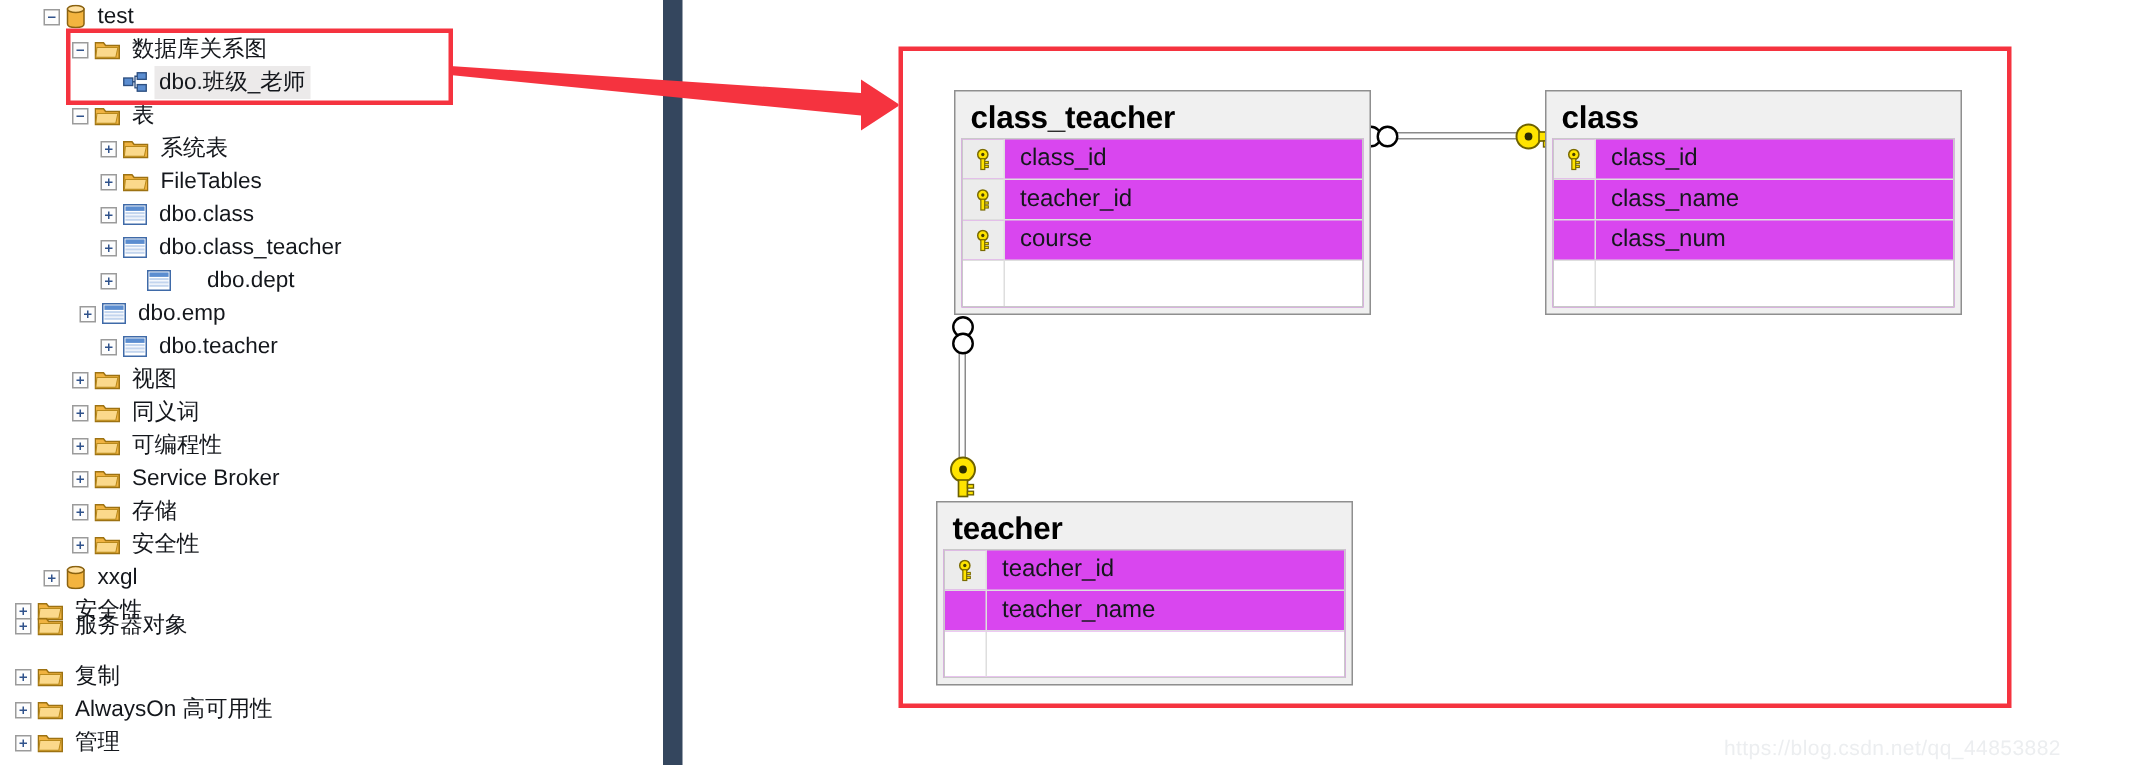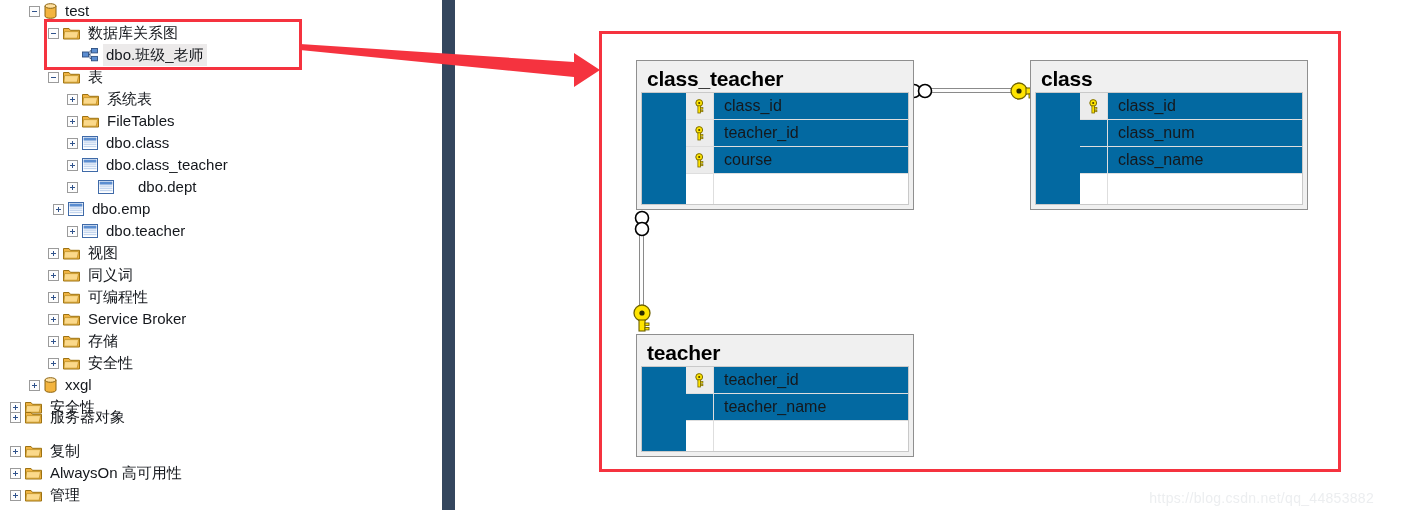--- a/index.html
+++ b/index.html
@@ -103,23 +103,22 @@
   }
   .ent .title {
     font-size: 21px;
     font-weight: bold;
     color: #000000;
     padding: 1px 6px 0 6px;
     line-height: 26px;
     letter-spacing: -0.2px;
   }
   .ent .grid {
-    background: #0369a1;
+    background: #d946ef;
     border: 1px solid #c9c9c9;
-    padding-left: 44px;
   }
   .ent .row {
     display: flex;
     align-items: center;
     height: 27px;
     border-bottom: 1px solid #dedede;
   }
   .ent .row:last-child { border-bottom: none; }
   .ent .keycell {
     width: 28px;
@@ -456,32 +455,32 @@
                   <circle cx="6.2" cy="4" r="1.1" fill="#4a4000"></circle>
                   <rect x="4.9" y="6.8" width="2.6" height="7.2" fill="#ffe400" stroke="#7a6a00" stroke-width="0.8"></rect>
                   <rect x="7.5" y="8.6" width="2.4" height="1.5" fill="#ffe400" stroke="#7a6a00" stroke-width="0.7"></rect>
                   <rect x="7.5" y="11.2" width="2.4" height="1.5" fill="#ffe400" stroke="#7a6a00" stroke-width="0.7"></rect>
                 </svg>
               </span>
               <span class="colname">class_id</span>
             </div>
             <div class="row">
               <span class="keycell"></span>
+              <span class="colname">class_name</span>
+            </div>
+            <div class="row">
+              <span class="keycell"></span>
               <span class="colname">class_num</span>
-            </div>
-            <div class="row">
-              <span class="keycell"></span>
-              <span class="colname">class_name</span>
             </div>
             <div class="row blankrow">
               <span class="keycell"></span>
             </div>
           </div>
         </div>
-        <div class="ent" style="left: 22px; top: 300px; width: 278px; margin-left: 12px;">
+        <div class="ent" style="left: 22px; top: 300px; width: 278px;">
           <div class="title">teacher</div>
           <div class="grid">
             <div class="row">
               <span class="keycell filled">
                 <svg width="13" height="15" viewBox="0 0 13 15">
                   <circle cx="6.2" cy="4" r="3.4" fill="#ffe400" stroke="#7a6a00" stroke-width="1"></circle>
                   <circle cx="6.2" cy="4" r="1.1" fill="#4a4000"></circle>
                   <rect x="4.9" y="6.8" width="2.6" height="7.2" fill="#ffe400" stroke="#7a6a00" stroke-width="0.8"></rect>
                   <rect x="7.5" y="8.6" width="2.4" height="1.5" fill="#ffe400" stroke="#7a6a00" stroke-width="0.7"></rect>
                   <rect x="7.5" y="11.2" width="2.4" height="1.5" fill="#ffe400" stroke="#7a6a00" stroke-width="0.7"></rect>

